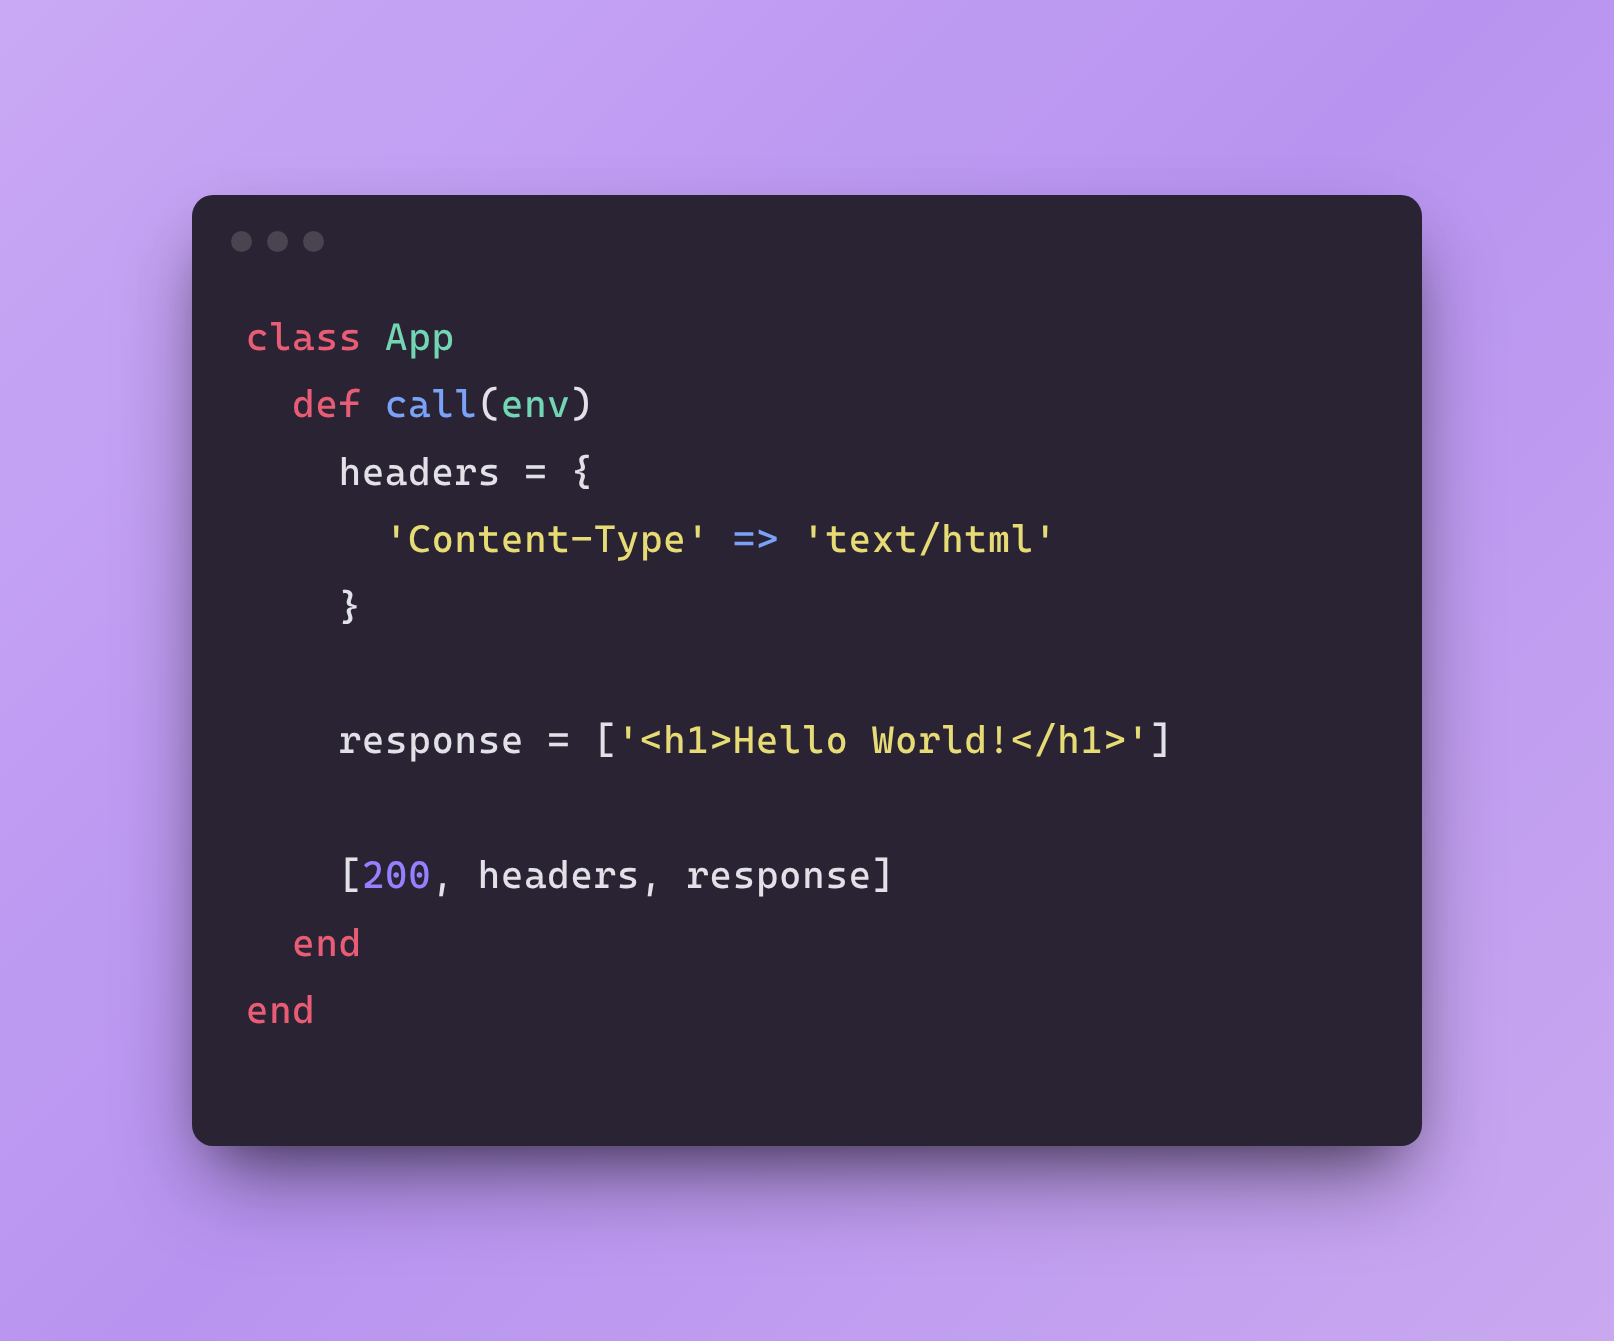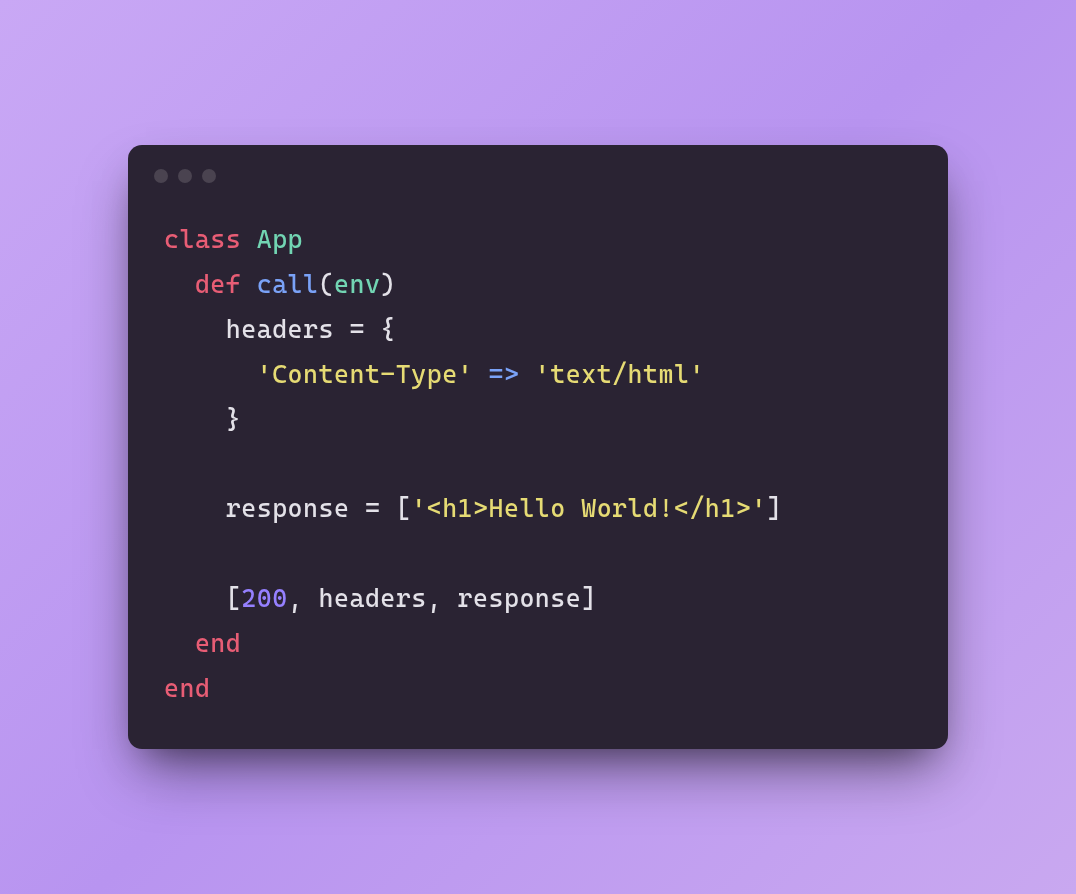--- a/index.html
+++ b/index.html
@@ -34,21 +34,21 @@
     }
     
     .traffic-light {
       width: 14px;
       height: 14px;
       border-radius: 50%;
       background: #4a4350;
     }
     
     .code-area {
-      padding: 26px 36px 38px 36px;
+      padding: 26px 36px 68px 36px;
       font-size: 25.5px;
       line-height: 1.76;
       white-space: pre;
       letter-spacing: 0.02em;
     }
     
     .kw { color: #e85d75; }
     .cls { color: #72d5b3; }
     .fn { color: #7aa2f7; }
     .param { color: #72d5b3; }

